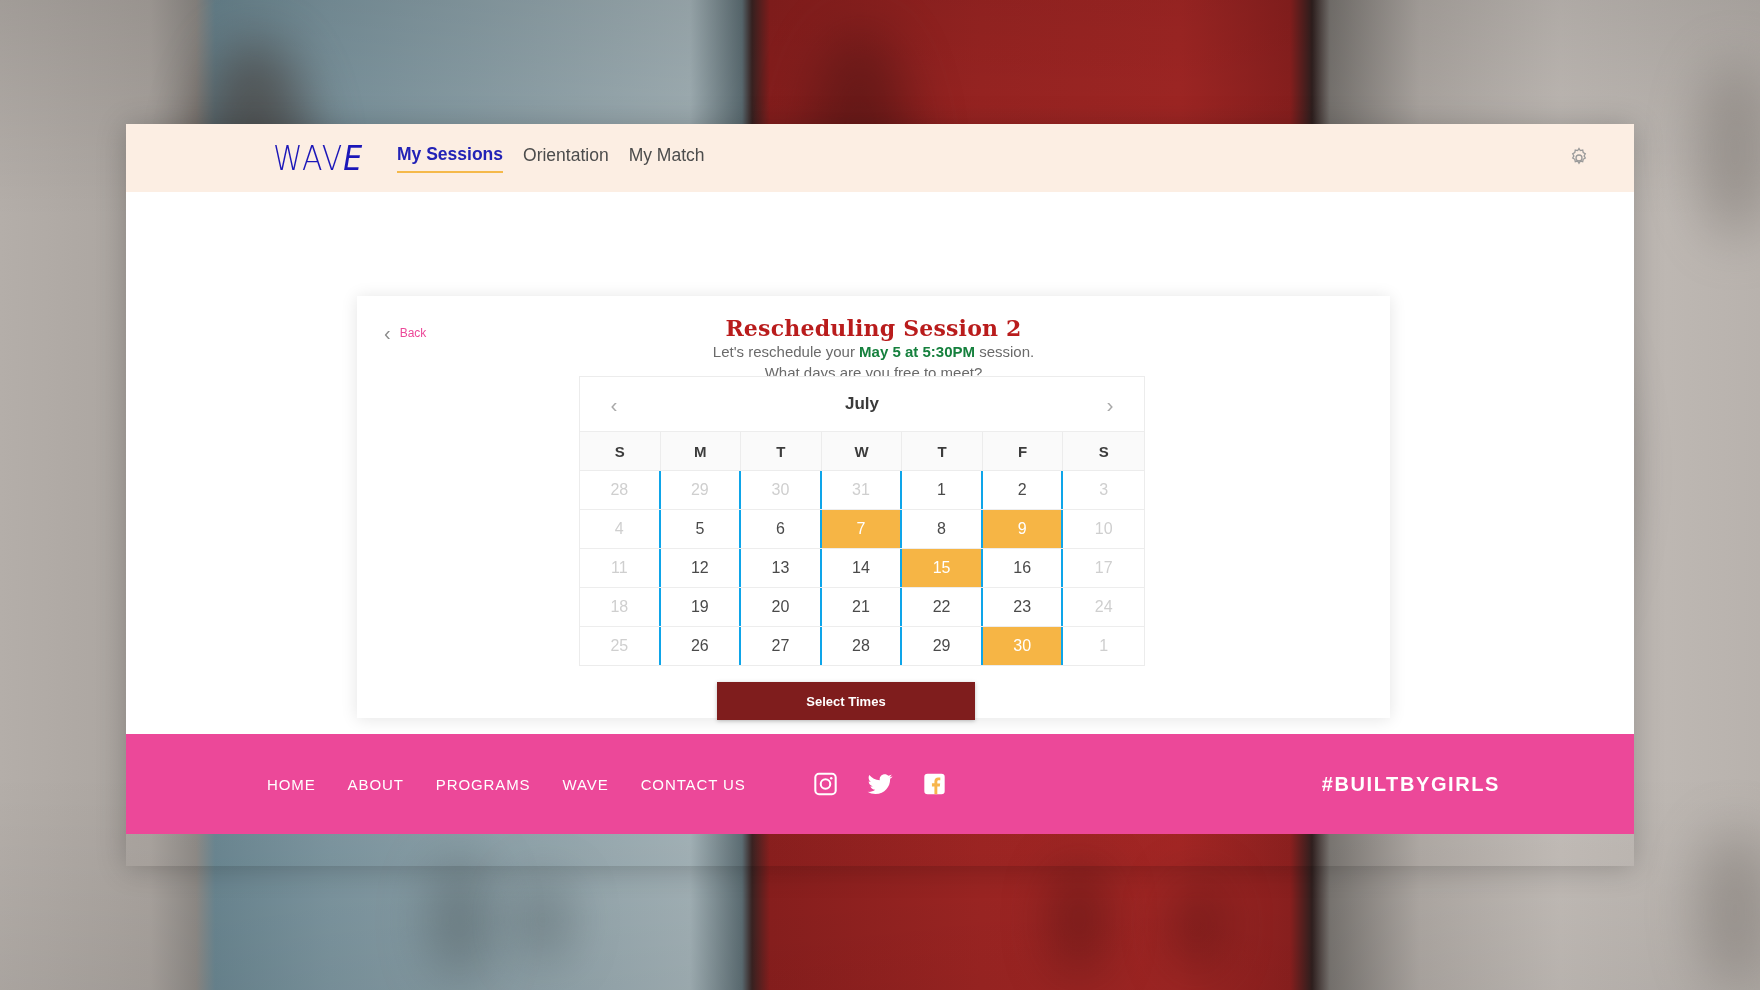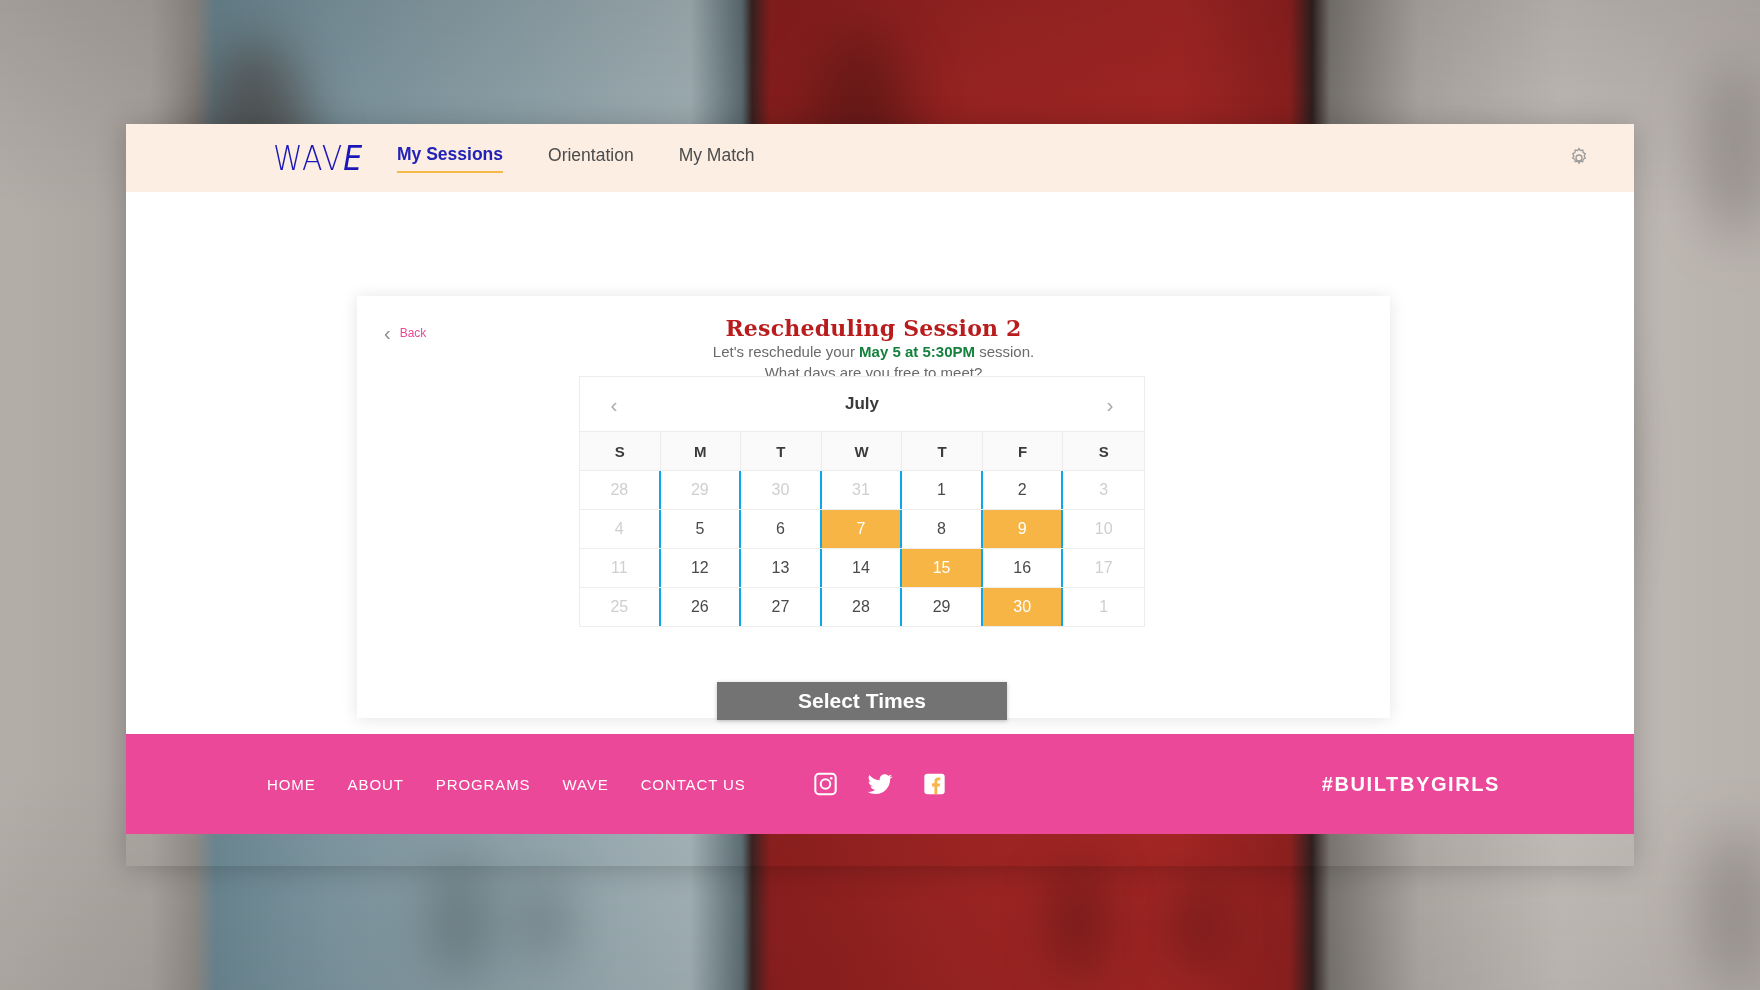--- a/index.html
+++ b/index.html
@@ -82,21 +82,21 @@
     font-weight: 300;
     transform: scaleY(1.12);
   }
   #logo .ital { font-style: italic; }
 
   #navlinks {
     position: absolute;
     left: 271px;
     display: flex;
     align-items: center;
-    gap: 45px;
+    gap: 20px;
   }
   .navlink {
     font-size: 17.5px;
     color: #4c4c4c;
     cursor: pointer;
     padding-bottom: 6px;
     white-space: nowrap;
   }
   .navlink.active {
     color: #2222b6;
@@ -239,25 +239,25 @@
   .cal-cell.sel {
     background: #f6b545;
     color: #ffffff;
   }
 
   
   #select-times {
     position: absolute;
     left: 360px;
     top: 386px;
-    width: 290px;
+    width: 258px;
     height: 38px;
-    background: #737373;
+    background: #7f1d1d;
     color: #fff;
-    font-size: 21px;
+    font-size: 13px;
     font-weight: 700;
     border: none;
     cursor: pointer;
     font-family: "Liberation Sans", sans-serif;
     box-shadow: 0 1px 4px rgba(0,0,0,0.25);
   }
 
   
   #footer {
     height: 100px;
@@ -387,20 +387,29 @@
             <div class="cal-row">
               <div class="cal-cell muted">11</div>
               <div class="cal-cell">12</div>
               <div class="cal-cell">13</div>
               <div class="cal-cell">14</div>
               <div class="cal-cell sel">15</div>
               <div class="cal-cell">16</div>
               <div class="cal-cell muted">17</div>
             </div>
             <div class="cal-row">
+              <div class="cal-cell muted">18</div>
+              <div class="cal-cell">19</div>
+              <div class="cal-cell">20</div>
+              <div class="cal-cell">21</div>
+              <div class="cal-cell">22</div>
+              <div class="cal-cell">23</div>
+              <div class="cal-cell muted">24</div>
+            </div>
+            <div class="cal-row">
               <div class="cal-cell muted">25</div>
               <div class="cal-cell">26</div>
               <div class="cal-cell">27</div>
               <div class="cal-cell">28</div>
               <div class="cal-cell">29</div>
               <div class="cal-cell sel">30</div>
               <div class="cal-cell muted">1</div>
             </div>
           </div>
       </div>

